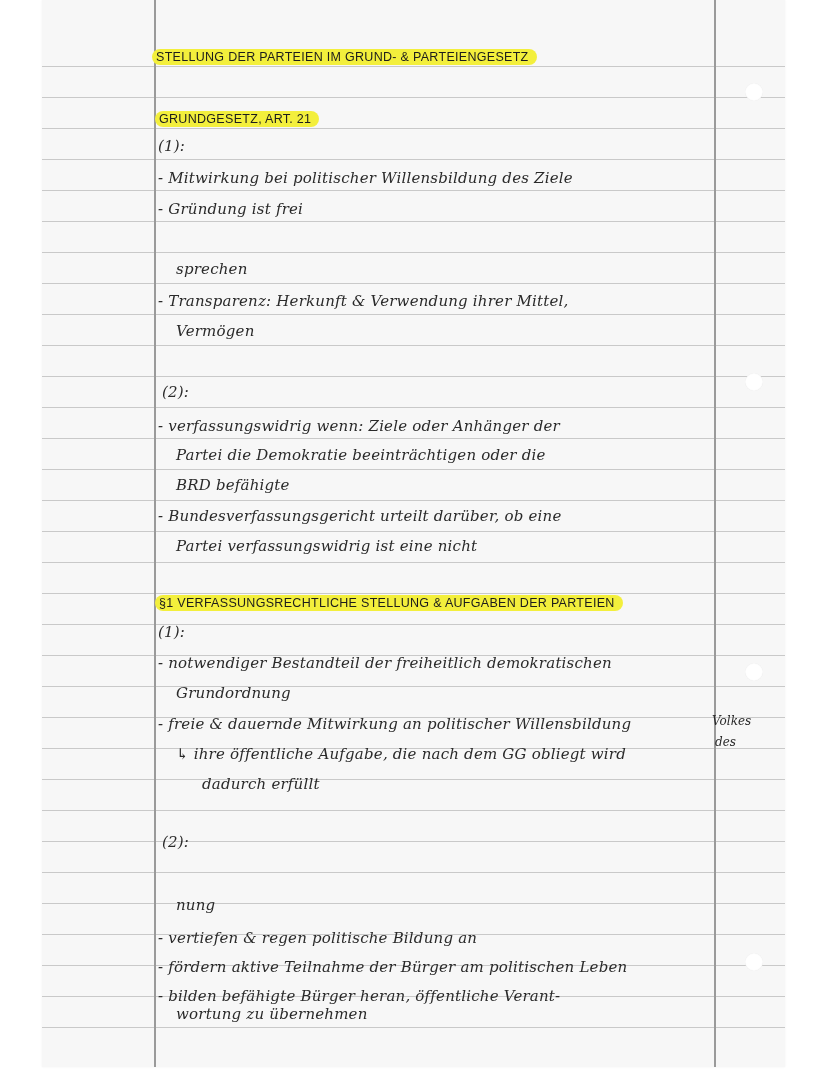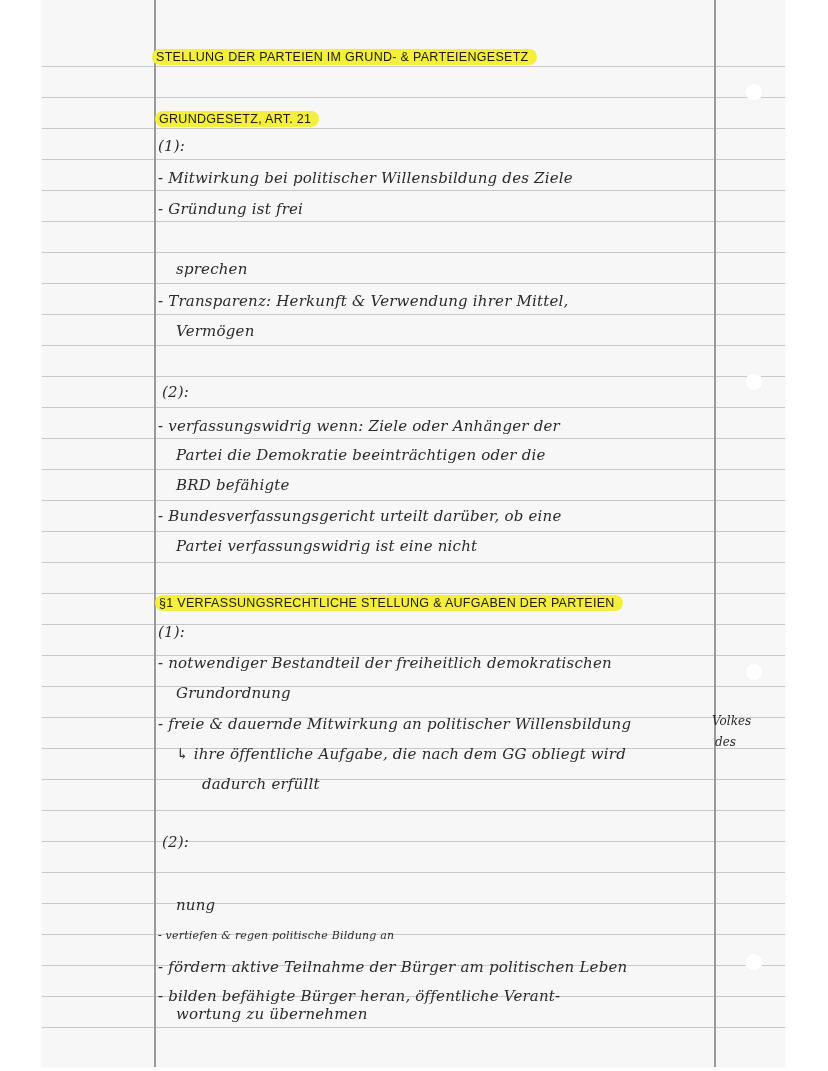--- a/index.html
+++ b/index.html
@@ -17,21 +17,21 @@
   .line {
     position:absolute; left:158px;
     font-family:"DejaVu Serif", serif; font-style:italic;
     font-size:15px; color:#2a2a2a; white-space:nowrap; letter-spacing:0.2px;
   }
   .heading {
     font-family:"Liberation Sans", sans-serif; font-style:normal;
     font-size:12.5px; letter-spacing:0.3px; text-transform:uppercase; color:#1c1c1c;
   }
   .hl { background:#f3ef3c; border-radius:8px; padding:1px 8px 1px 4px; }
-  .small { font-size:11px;font-style:italic; }
+  .small { font-size:15px;font-style:italic; }
   .indent1 { left:176px; }
   .indent2 { left:202px; }
   .annot { position:absolute; font-family:"DejaVu Serif", serif; font-style:italic; font-size:12px; color:#2a2a2a; }
 </style>
 </head>
 <body>
 
 <div class="paper">
   <div class="rule" style="top:66px"></div>
   <div class="rule" style="top:97px"></div>

